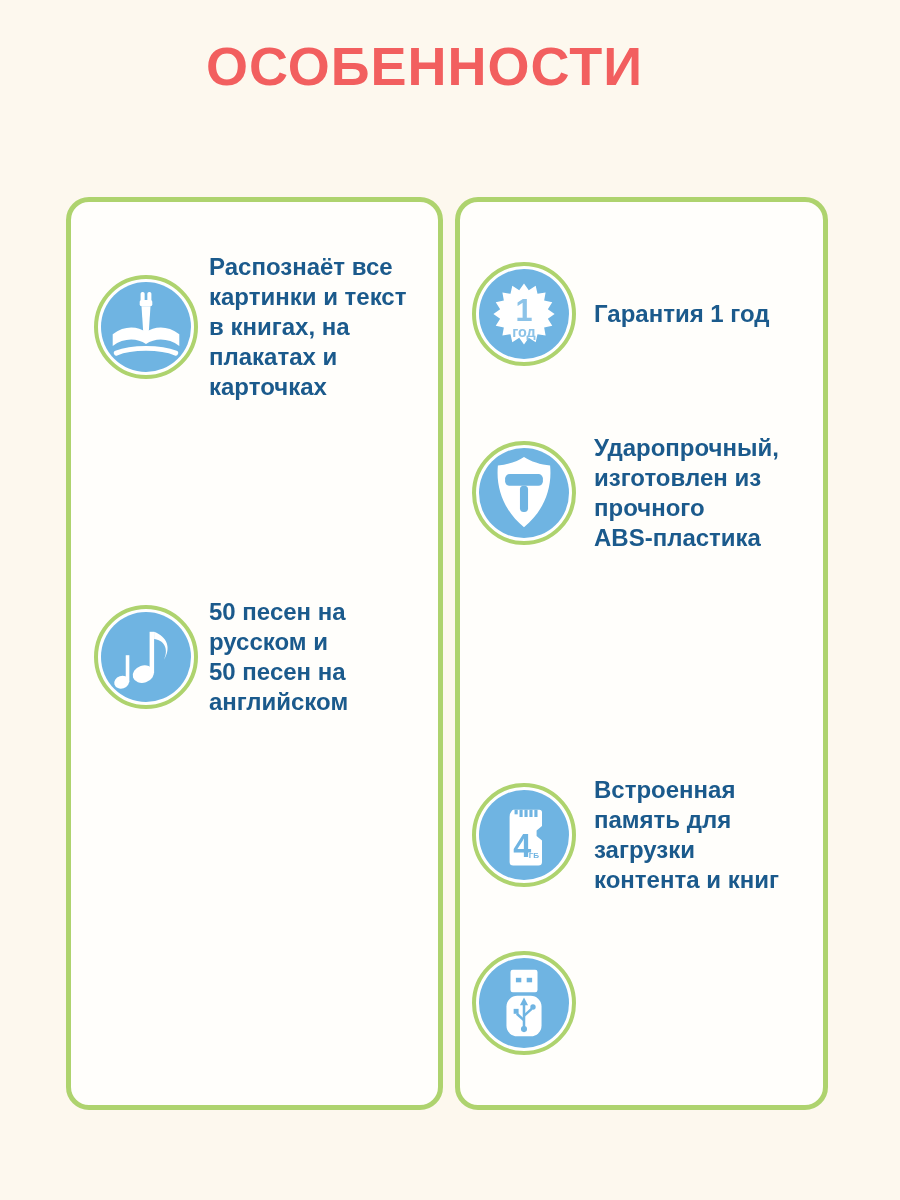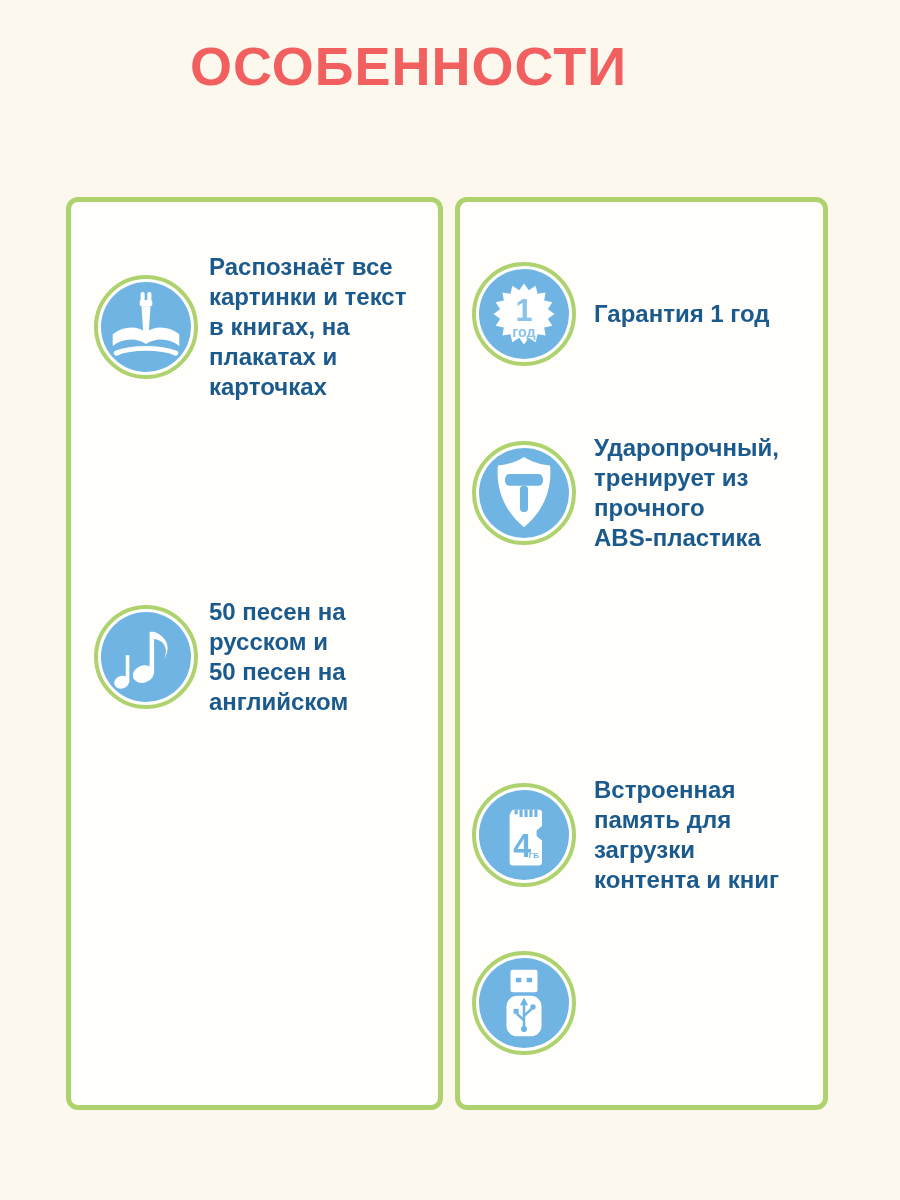--- a/index.html
+++ b/index.html
@@ -4,34 +4,34 @@
 <style>
   html,body{margin:0;padding:0;}
   body{
     width:900px;height:1200px;
     font-family:"Liberation Sans", sans-serif;
     background:var(--page-bg,#fdf8ee);
   }
   .page{position:relative;width:900px;height:1200px;background:var(--page-bg,#fdf8ee);overflow:hidden;}
 
   .title{
-    position:absolute;top:36px;left:0;width:817px;
+    position:absolute;top:36px;left:16px;width:817px;
     text-align:center;
     color:var(--title-red,#f25f5f);
     font-weight:bold;
     font-size:54px;
     line-height:1.12;
     letter-spacing:1px;
   }
 
   .panel{
     position:absolute;top:197px;height:913px;
     background:var(--panel-bg,#fffefb);
     border:5px solid var(--green,#aed36e);
-    border-radius:12px;
+    border-radius:23px;
     box-sizing:border-box;
   }
   .panel.left{left:66px;width:377px;}
   .panel.right{left:455px;width:373px;}
 
   .row{
     position:absolute;
     display:flex;align-items:center;
   }
   .panel.left  .row{left:23px;right:8px;gap:11px;}
@@ -144,21 +144,21 @@
       <div class="icon-badge">
         <div class="icon-disc">
           <svg width="90" height="90" viewBox="0 0 100 100">
             <path class="f-w" d="M50,10 C57,15 69,18.5 79,19.5 C81.5,45 72,70 50,88 C28,70 18.5,45 21,19.5 C31,18.5 43,15 50,10 Z"></path>
             <rect class="f-b" x="29" y="29" width="42" height="13" rx="5"></rect>
             <rect class="f-b" x="45.5" y="42" width="9" height="29" rx="4"></rect>
           </svg>
         </div>
       </div>
       <div class="feature-text">Ударопрочный,
-тренирует из
+изготовлен из
 прочного
 ABS-пластика</div>
     </div>
 
 
     <div class="row" style="top:573px">
       <div class="icon-badge">
         <div class="icon-disc">
           <svg width="90" height="90" viewBox="0 0 100 100">
             <path class="f-w" d="M38,22 H67 Q70,22 70,25 V40 L64,45 L64,51 L70,56 V80 Q70,84 66,84 H38 Q34,84 34,80 V30 Q34,26 36,24 Q37,22 38,22 Z"></path>

